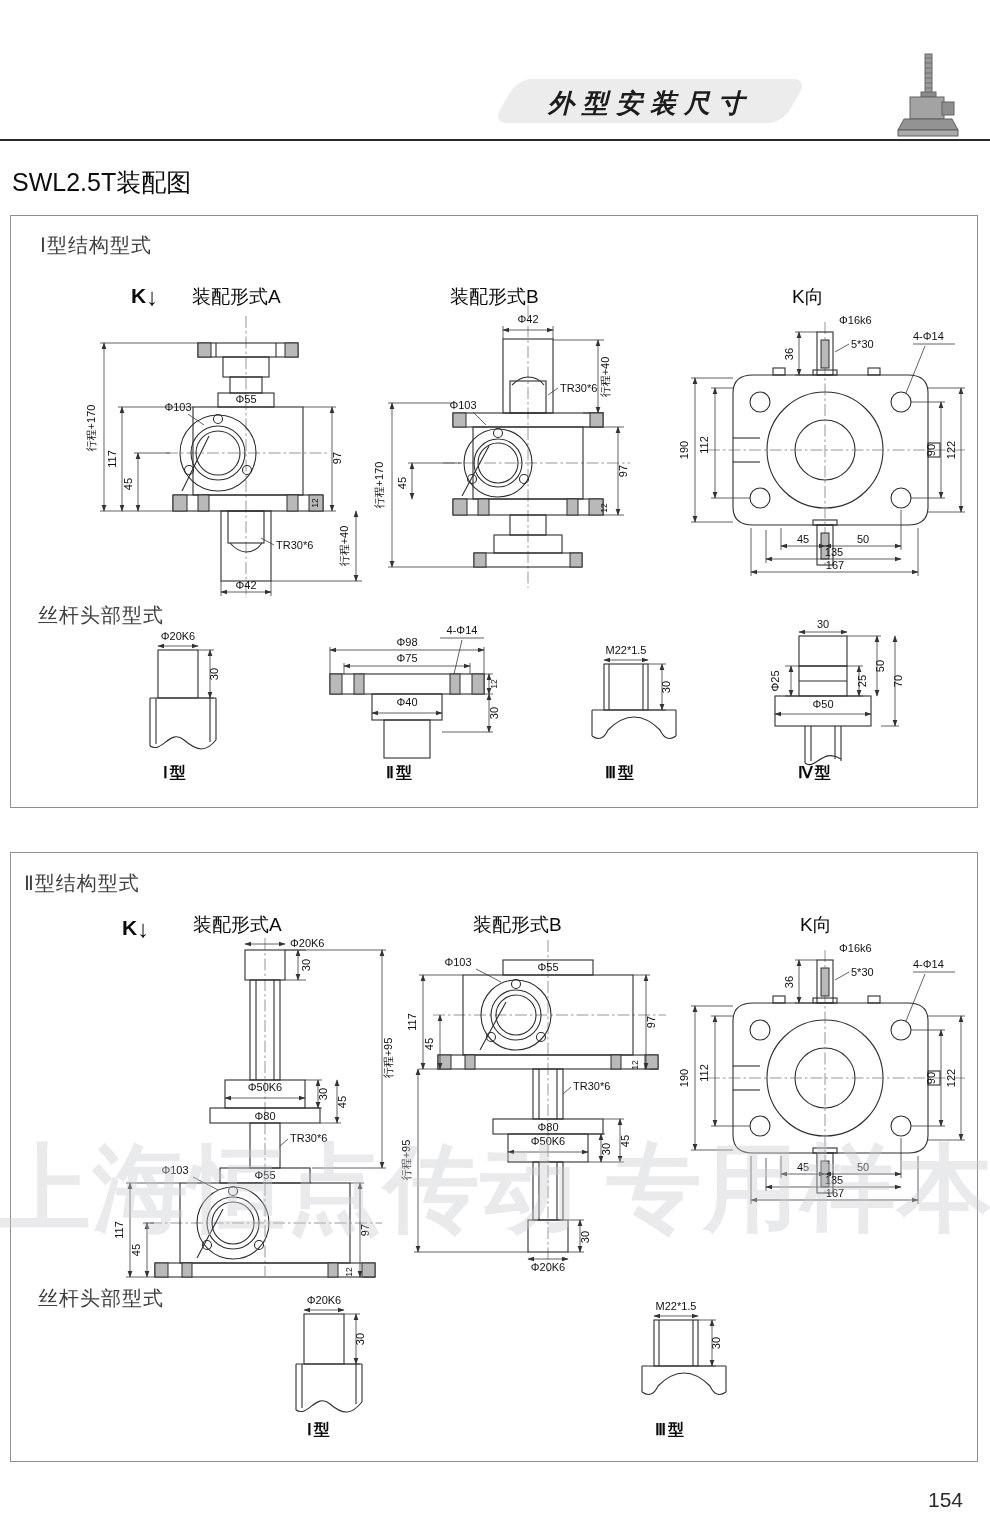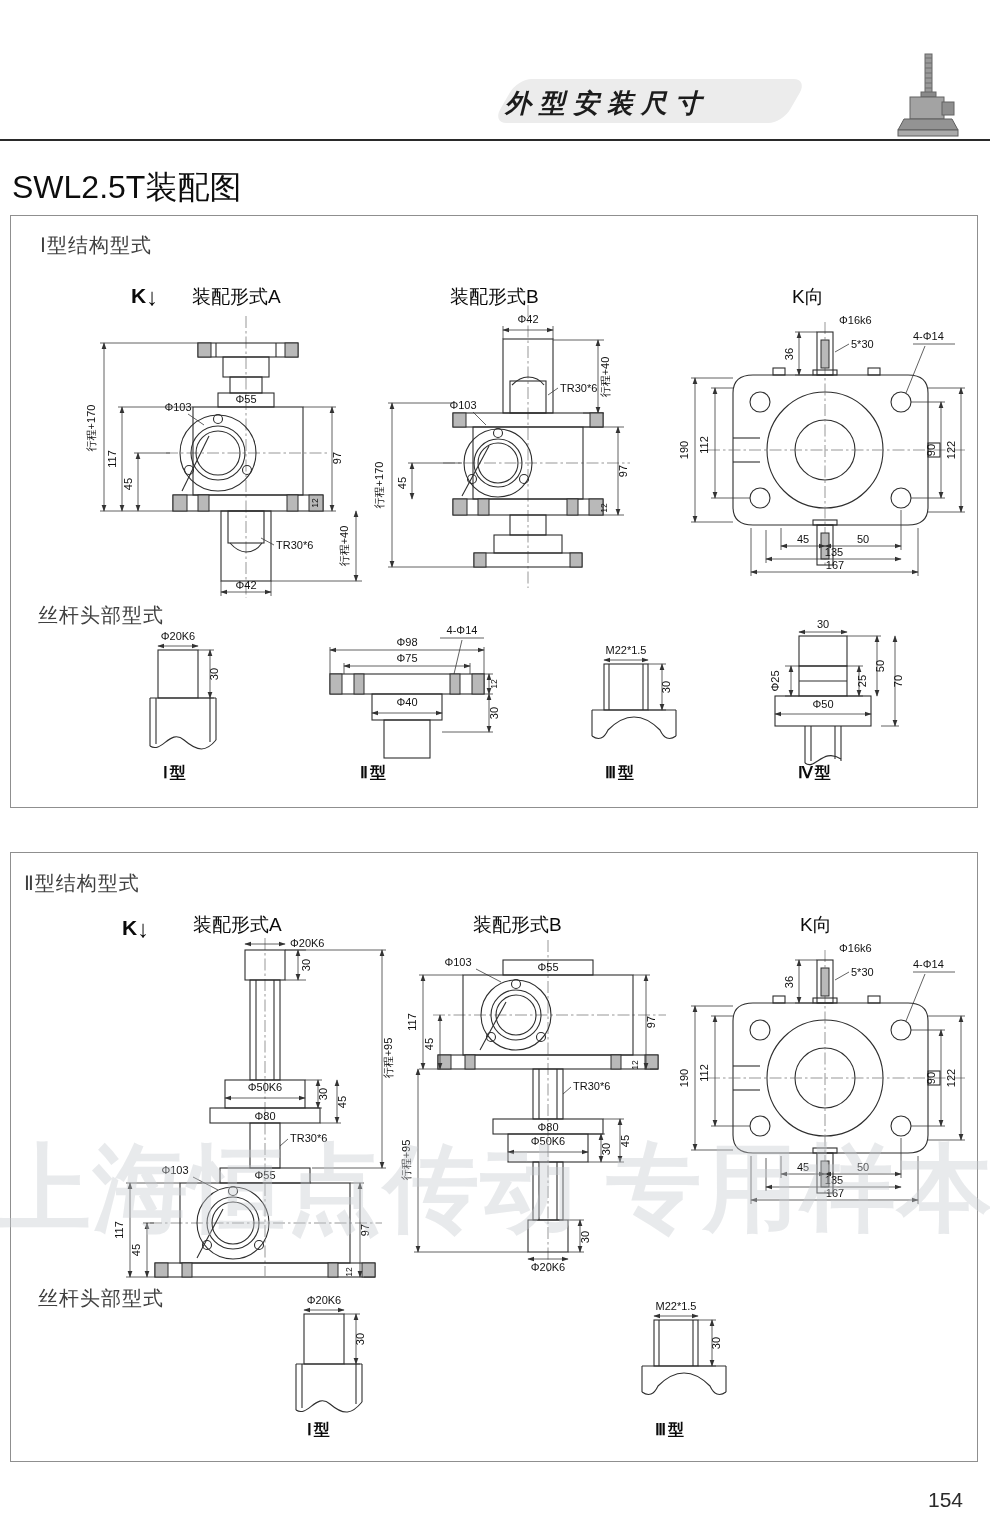--- a/index.html
+++ b/index.html
@@ -15,22 +15,22 @@
   .hz{stroke:#2e2e2e;fill:#b9b9b9;stroke-width:1}
   .cl{stroke:#6a6a6a;fill:none;stroke-width:.7;stroke-dasharray:12 3 2.5 3}
   .dm{stroke:#3a3a3a;fill:none;stroke-width:.8}
   svg text{font-family:"Liberation Sans",sans-serif}
   .ts{font-size:11px;fill:#111}
   .t9{font-size:8.5px;fill:#111}
   .watermark{position:absolute;left:-12px;top:1126px;width:1014px;text-align:center;font-size:95px;font-weight:700;letter-spacing:2px;color:#c7cbd0;opacity:.4;white-space:nowrap;z-index:6}
   .pageno{position:absolute;left:928px;top:1488px;font-size:21px;color:#2b2b2b}
   .rule{position:absolute;left:0;top:139px;width:990px;height:2px;background:#2a2a2a}
   .banner{position:absolute;left:505px;top:79px;width:290px;height:44px;background:#ececec;border-radius:14px;transform:skewX(-30deg)}
-  .bannertxt{position:absolute;left:505px;top:86px;width:290px;text-align:left;font-size:26px;font-style:italic;font-weight:700;letter-spacing:8px;color:#1c1c1c}
-  .doctitle{position:absolute;left:12px;top:166px;font-size:32px;color:#0d0d0d}
+  .bannertxt{position:absolute;left:505px;top:86px;width:290px;text-align:center;font-size:26px;font-style:italic;font-weight:700;letter-spacing:8px;color:#1c1c1c}
+  .doctitle{position:absolute;left:12px;top:166px;font-size:25px;color:#0d0d0d}
 </style>
 </head>
 <body>
 
 <svg width="0" height="0" style="position:absolute">
   <defs>
     <marker id="ar" viewBox="0 0 10 8" refX="9" refY="4" markerWidth="9" markerHeight="7" orient="auto-start-reverse">
       <path d="M0,0.5 L10,4 L0,7.5 z" fill="#333"></path>
     </marker>
   </defs>
@@ -272,21 +272,21 @@
   <line class="dm" x1="177" y1="52" x2="177" y2="72" marker-start="url(#ar)" marker-end="url(#ar)"></line>
   <text class="t9" text-anchor="middle" transform="rotate(-90 185 62)" x="185" y="62">12</text>
   <rect class="ln" x="60" y="72" width="70" height="26"></rect>
   <text class="ts" x="95" y="84" text-anchor="middle">Φ40</text>
   <line class="dm" x1="60" y1="91" x2="130" y2="91" marker-start="url(#ar)" marker-end="url(#ar)"></line>
   <rect class="ln" x="72" y="98" width="46" height="38"></rect>
   <line class="dm" x1="130" y1="110" x2="181" y2="110"></line>
   <line class="dm" x1="177" y1="72" x2="177" y2="110" marker-start="url(#ar)" marker-end="url(#ar)"></line>
   <text class="ts" text-anchor="middle" transform="rotate(-90 186 91)" x="186" y="91">30</text>
 </svg>
-<div class="headlbl" style="left:360px;top:763px">Ⅱ型</div>
+<div class="headlbl" style="left:386px;top:763px">Ⅱ型</div>
 
 <svg class="abs" style="left:578px;top:642px" width="115" height="130" viewBox="0 0 115 130">
   <text class="ts" x="48" y="12" text-anchor="middle">M22*1.5</text>
   <line class="dm" x1="26" y1="18" x2="70" y2="18" marker-start="url(#ar)" marker-end="url(#ar)"></line>
   <rect class="ln" x="26" y="22" width="44" height="46"></rect>
   <line class="ln" x1="31" y1="22" x2="31" y2="68"></line>
   <line class="ln" x1="65" y1="22" x2="65" y2="68"></line>
   <line class="dm" x1="70" y1="22" x2="88" y2="22"></line>
   <line class="dm" x1="70" y1="68" x2="88" y2="68"></line>
   <line class="dm" x1="84" y1="22" x2="84" y2="68" marker-start="url(#ar)" marker-end="url(#ar)"></line>

